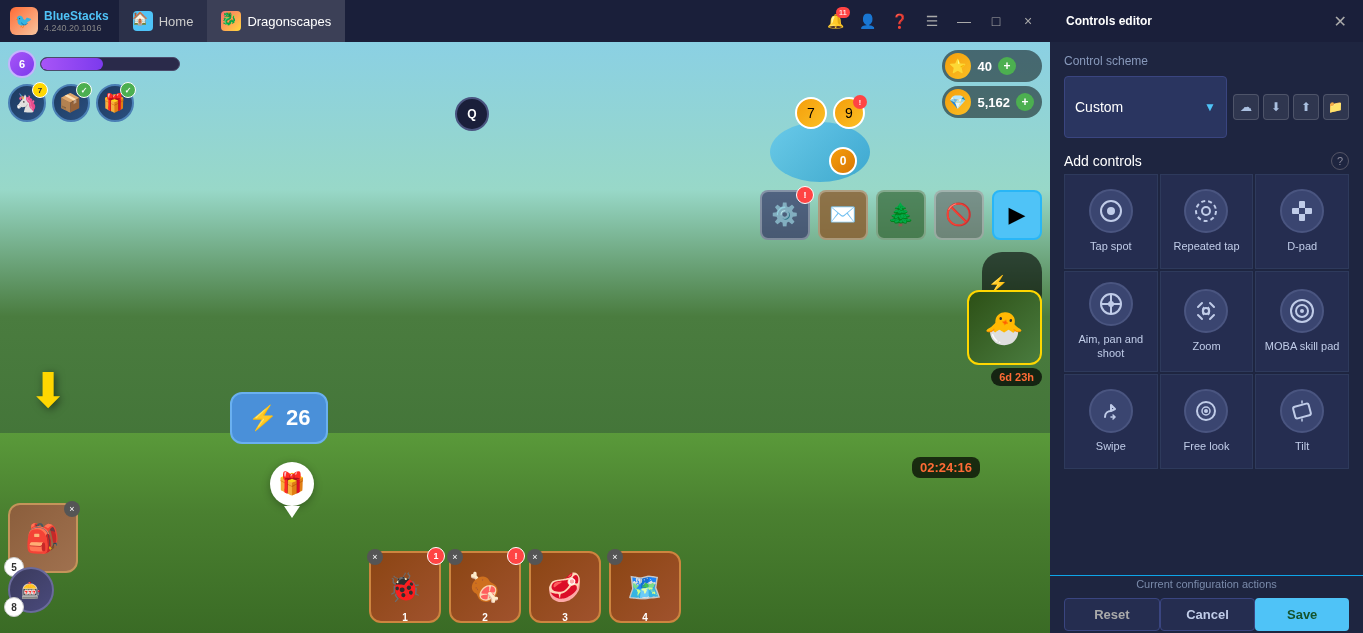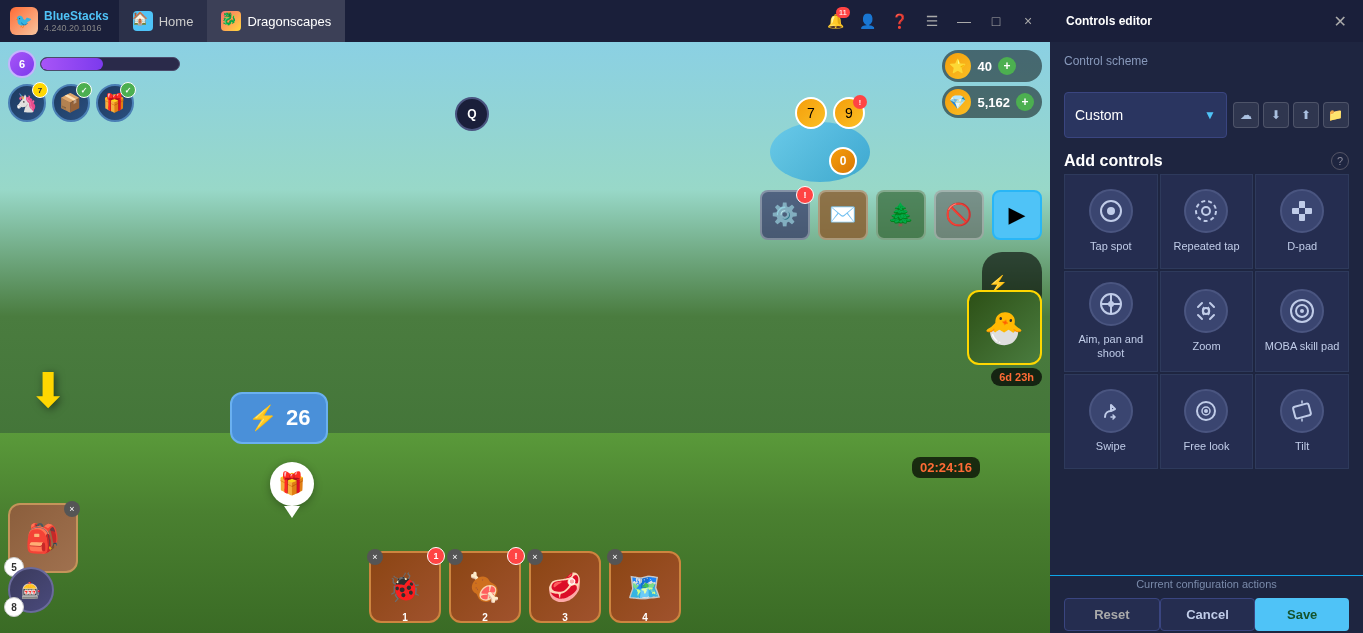--- a/index.html
+++ b/index.html
@@ -303,21 +303,21 @@
       font-weight: 600;
     }
     .panel-close {
       color: #aaa;
       font-size: 16px;
       cursor: pointer;
     }
 
     .panel-body { padding: 12px 14px; flex: 1; overflow-y: auto; }
 
-    .section-label { color: #8899bb; font-size: 12px; margin-bottom: 24px; }
+    .section-label { color: #8899bb; font-size: 12px; margin-bottom: 8px; }
 
     .scheme-row {
       display: flex;
       align-items: center;
       gap: 6px;
       margin-bottom: 14px;
     }
     .scheme-icons { display: flex; gap: 4px; }
     .scheme-icon-btn {
       width: 26px; height: 26px;
@@ -329,35 +329,35 @@
       font-size: 12px; cursor: pointer;
     }
 
     .scheme-select {
       flex: 1;
       background: #2a3560;
       border: 1px solid #3a4580;
       border-radius: 4px;
       color: white;
       font-size: 14px;
-      padding: 14px 10px;
+      padding: 22px 10px;
       display: flex;
       align-items: center;
       justify-content: space-between;
       cursor: pointer;
     }
     .scheme-arrow { color: #4fc3f7; font-size: 12px; }
 
     .add-controls-header {
       display: flex;
       align-items: center;
       justify-content: space-between;
       margin-bottom: 4px;
     }
-    .add-controls-title { color: white; font-size: 16px; font-weight: 700; }
+    .add-controls-title { color: white; font-size: 14px; font-weight: 400; }
     .help-icon {
       width: 18px; height: 18px; border-radius: 50%;
       border: 1px solid #556; color: #889; font-size: 11px;
       display: flex; align-items: center; justify-content: center; cursor: pointer;
     }
     .add-controls-desc {
       color: #7a8aaa;
       font-size: 11px;
       line-height: 1.4;
       margin-bottom: 12px;

